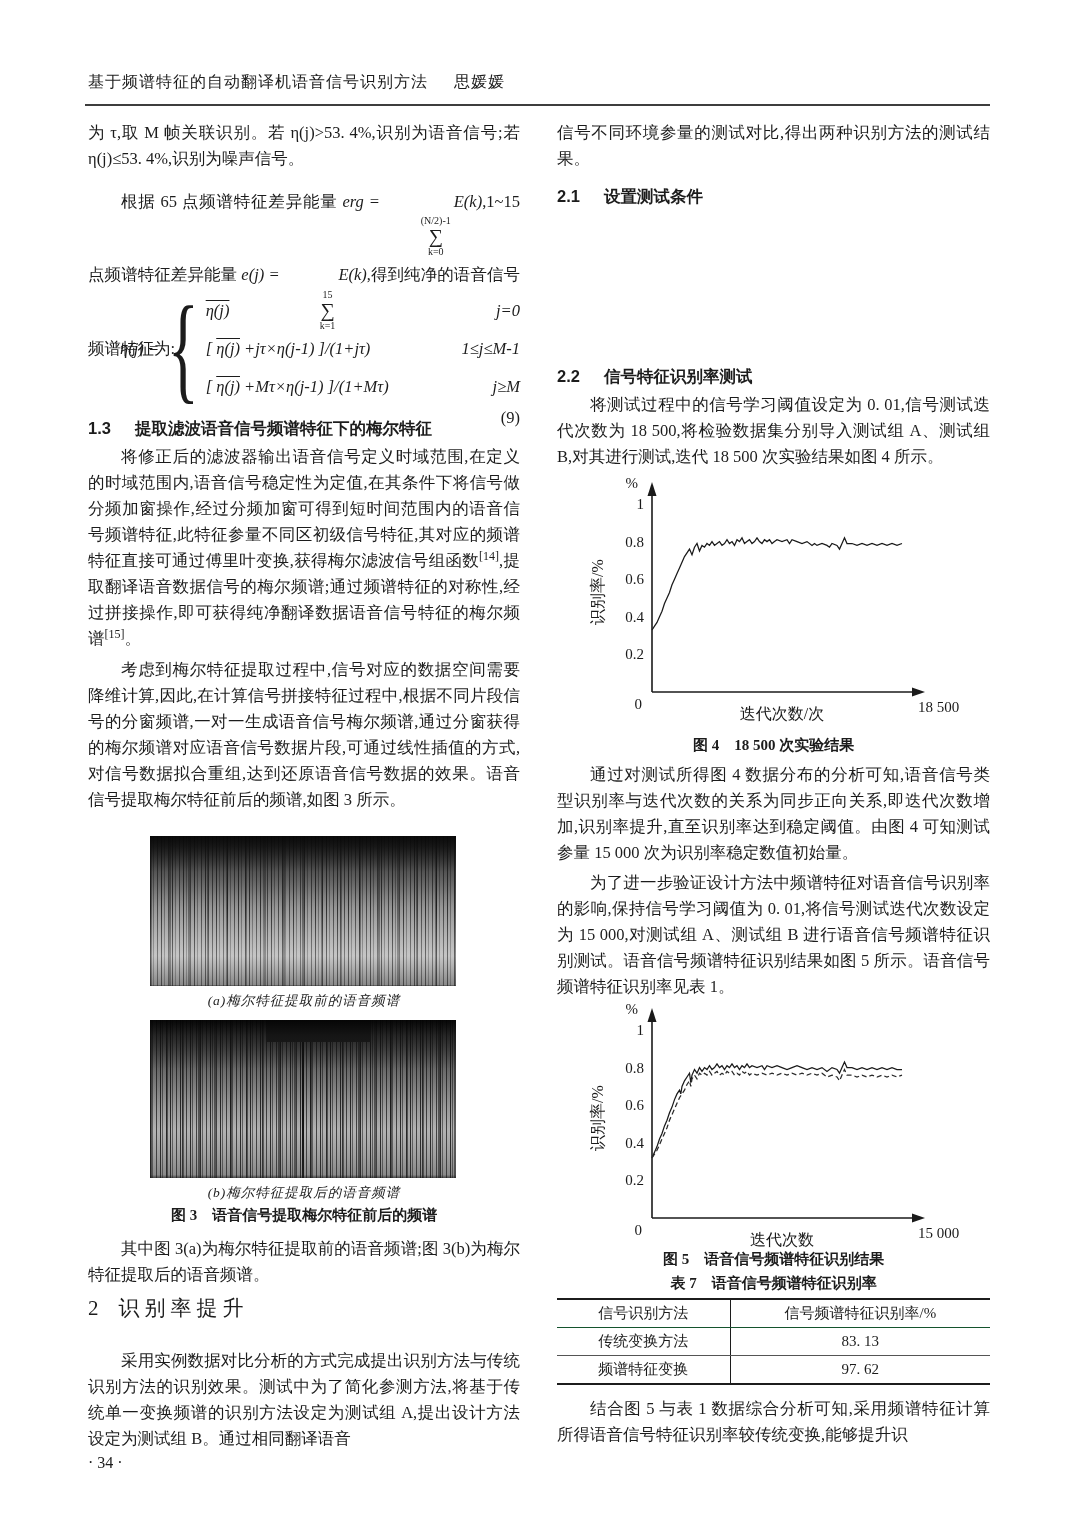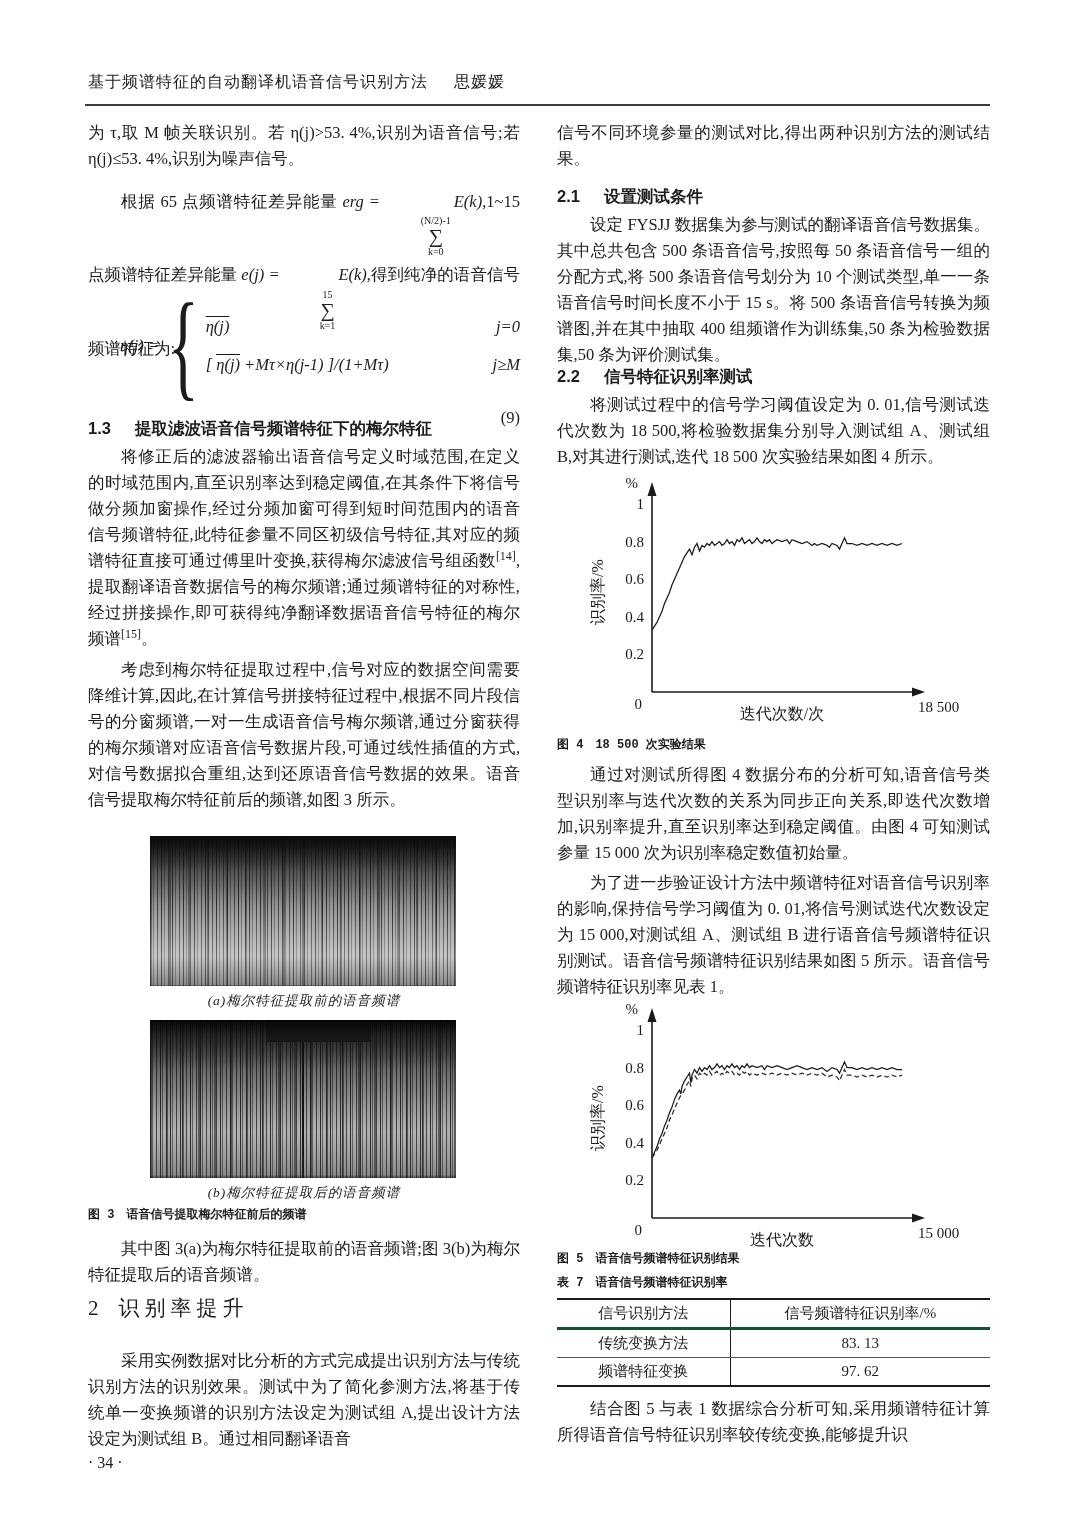--- a/index.html
+++ b/index.html
@@ -34,22 +34,22 @@
   .eq-cond{margin-left:10px;white-space:nowrap;}
   .ol{text-decoration:overline;}
   .eq-num{position:absolute;right:0;top:116px;font-style:normal;}
   
   .h-sub{font-family:"Liberation Sans","DejaVu Sans",sans-serif;font-weight:700;font-size:16.5px;}
   .h-sub .num{margin-right:24px;}
   .h-main{font-size:21px;letter-spacing:5px;}
   .h-main .num{letter-spacing:0;margin-right:20px;}
   
   .sub-cap{font-size:13.5px;font-style:italic;text-align:center;letter-spacing:1px;}
-  .fig-cap{font-family:Liberation Mono, monospace;font-weight:700;
-           font-size:12px;}
+  .fig-cap{font-family:Liberation Serif, serif;font-weight:700;
+           font-size:15px;text-align:center;}
   
   .spec{width:306px;left:150px;}
   .spec-a{height:150px;background:
     linear-gradient(180deg, rgba(8,8,8,0.97) 0%, rgba(16,16,16,0.9) 7%, rgba(45,45,45,0.45) 24%,
        rgba(120,120,120,0.12) 48%, rgba(214,214,214,0.35) 80%, rgba(80,80,80,0.55) 99%, rgba(40,40,40,0.8) 100%),
     repeating-linear-gradient(90deg, rgba(0,0,0,0.75) 0 1px, rgba(255,255,255,0.05) 1px 3px,
        rgba(0,0,0,0.35) 3px 4px, rgba(255,255,255,0.08) 4px 7px, rgba(0,0,0,0.6) 7px 8px,
        rgba(255,255,255,0.06) 8px 11px),
     repeating-linear-gradient(90deg, rgba(0,0,0,0.5) 0 2px, transparent 2px 19px),
     linear-gradient(180deg, #3c3c3c 0%, #8a8a8a 40%, #cfcfcf 100%);}
@@ -60,21 +60,21 @@
     linear-gradient(#000,#000) 50% 0/2px 100% no-repeat,
     repeating-linear-gradient(90deg, rgba(0,0,0,0.85) 0 1px, rgba(250,250,250,0.06) 1px 2px,
        rgba(0,0,0,0.5) 2px 3px, rgba(255,255,255,0.08) 3px 6px, rgba(0,0,0,0.7) 6px 7px,
        rgba(255,255,255,0.05) 7px 10px),
     repeating-linear-gradient(90deg, rgba(0,0,0,0.6) 0 2px, transparent 2px 16px),
     linear-gradient(180deg, #2e2e2e 0%, #9a9a9a 55%, #d6d6d6 100%);}
   
   .tbl{width:433px;border-collapse:collapse;font-size:15px;
        border-top:2px solid #1c1c1c;border-bottom:2px solid #1c1c1c;}
   .tbl th,.tbl td{text-align:center;padding:4px 2px;font-weight:400;}
-  .tbl th{border-bottom:3px solid #14532d;}
+  .tbl th{border-bottom:1px solid #14532d;}
   .tbl td{border-bottom:1px solid #555;}
   .tbl tr:last-child td{border-bottom:none;}
   .tbl .c1{width:40%;border-right:1px solid #1c1c1c;}
   
   .pageno{font-size:16px;}
 </style>
 </head>
 <body>
 
 <div id="page">
@@ -101,34 +101,38 @@
   <div class="abs eq9">
     <div class="eq9-main">
       <span class="eq-lhs">η(j) =</span>
       <span class="eq-brace">{</span>
       <div class="eq-rows">
         <div class="eq-row">
           <span class="eq-expr"><span></span><span class="ol">η(j)</span><span></span></span>
           <span class="eq-cond">j=0</span>
         </div>
         <div class="eq-row">
+          <span class="eq-expr"><span>[ </span><span class="ol">η(j)</span><span> +jτ×η(j-1) ]/(1+jτ)</span></span>
+          <span class="eq-cond">1≤j≤M-1</span>
+        </div>
+        <div class="eq-row">
           <span class="eq-expr"><span>[ </span><span class="ol">η(j)</span><span> +Mτ×η(j-1) ]/(1+Mτ)</span></span>
           <span class="eq-cond">j≥M</span>
         </div>
       </div>
     </div>
     <span class="eq-num">(9)</span>
   </div>
 
   <div class="abs col-l h-sub" style="top:418px">
     <span class="num">1.3</span><span>提取滤波语音信号频谱特征下的梅尔特征</span>
   </div>
 
   <div class="abs col-l para indent" style="top:444px">
-    <span>将修正后的滤波器输出语音信号定义时域范围,在定义的时域范围内,直至识别率达到稳定阈值,在其条件下将信号做分频加窗操作,经过分频加窗可得到短时间范围内的语音信号频谱特征,此特征参量不同区初级信号特征,其对应的频谱特征直接可通过傅里叶变换,获得梅尔滤波信号组函数</span><span class="sup">[14]</span><span>,提取翻译语音数据信号的梅尔频谱;通过频谱特征的对称性,经过拼接操作,即可获得纯净翻译数据语音信号特征的梅尔频谱</span><span class="sup">[15]</span><span>。</span>
+    <span>将修正后的滤波器输出语音信号定义时域范围,在定义的时域范围内,语音信号稳定性为定值,在其条件下将信号做分频加窗操作,经过分频加窗可得到短时间范围内的语音信号频谱特征,此特征参量不同区初级信号特征,其对应的频谱特征直接可通过傅里叶变换,获得梅尔滤波信号组函数</span><span class="sup">[14]</span><span>,提取翻译语音数据信号的梅尔频谱;通过频谱特征的对称性,经过拼接操作,即可获得纯净翻译数据语音信号特征的梅尔频谱</span><span class="sup">[15]</span><span>。</span>
   </div>
 
   <div class="abs col-l para indent" style="top:657px">考虑到梅尔特征提取过程中,信号对应的数据空间需要降维计算,因此,在计算信号拼接特征过程中,根据不同片段信号的分窗频谱,一对一生成语音信号梅尔频谱,通过分窗获得的梅尔频谱对应语音信号数据片段,可通过线性插值的方式,对信号数据拟合重组,达到还原语音信号数据的效果。语音信号提取梅尔特征前后的频谱,如图 3 所示。</div>
 
   <div class="abs spec spec-a" style="top:836px"></div>
   <div class="abs col-l sub-cap" style="top:992px">(a)梅尔特征提取前的语音频谱</div>
   <div class="abs spec spec-b" style="top:1020px"></div>
   <div class="abs col-l sub-cap" style="top:1184px">(b)梅尔特征提取后的语音频谱</div>
   <div class="abs col-l fig-cap" style="top:1206px">图 3　语音信号提取梅尔特征前后的频谱</div>
 
@@ -141,21 +145,20 @@
   <div class="abs col-l para indent" style="top:1348px">采用实例数据对比分析的方式完成提出识别方法与传统识别方法的识别效果。测试中为了简化参测方法,将基于传统单一变换频谱的识别方法设定为测试组 A,提出设计方法设定为测试组 B。通过相同翻译语音</div>
 
   <div class="abs pageno" style="left:88px;top:1454px">· 34 ·</div>
 
   <div class="abs col-r para" style="top:120px">信号不同环境参量的测试对比,得出两种识别方法的测试结果。</div>
 
   <div class="abs col-r h-sub" style="top:186px">
     <span class="num">2.1</span><span>设置测试条件</span>
   </div>
 
-  <div class="abs col-r para indent" style="top:212px">设定 FYSJJ 数据集为参与测试的翻译语音信号数据集。其中总共包含 500 条语音信号,按照每 50 条语音信号一组的分配方式,将 500 条语音信号划分为 10 个测试类型,单一一条语音信号时间长度不小于 15 s。将 500 条语音信号转换为频谱图,并在其中抽取 400 组频谱作为训练集,50 条为检验数据集,50 条为评价测试集。</div>
 
   <div class="abs col-r h-sub" style="top:366px">
     <span class="num">2.2</span><span>信号特征识别率测试</span>
   </div>
 
   <div class="abs col-r para indent" style="top:392px">将测试过程中的信号学习阈值设定为 0. 01,信号测试迭代次数为 18 500,将检验数据集分别导入测试组 A、测试组 B,对其进行测试,迭代 18 500 次实验结果如图 4 所示。</div>
 
   <div class="abs col-r" style="top:474px;height:250px"><svg width="433" height="250" viewBox="0 0 433 250">
         <line x1="95" y1="218" x2="95" y2="18" stroke="#1a1a1a" stroke-width="1.6"></line>
         <line x1="95" y1="218" x2="355" y2="218" stroke="#1a1a1a" stroke-width="1.6"></line>

